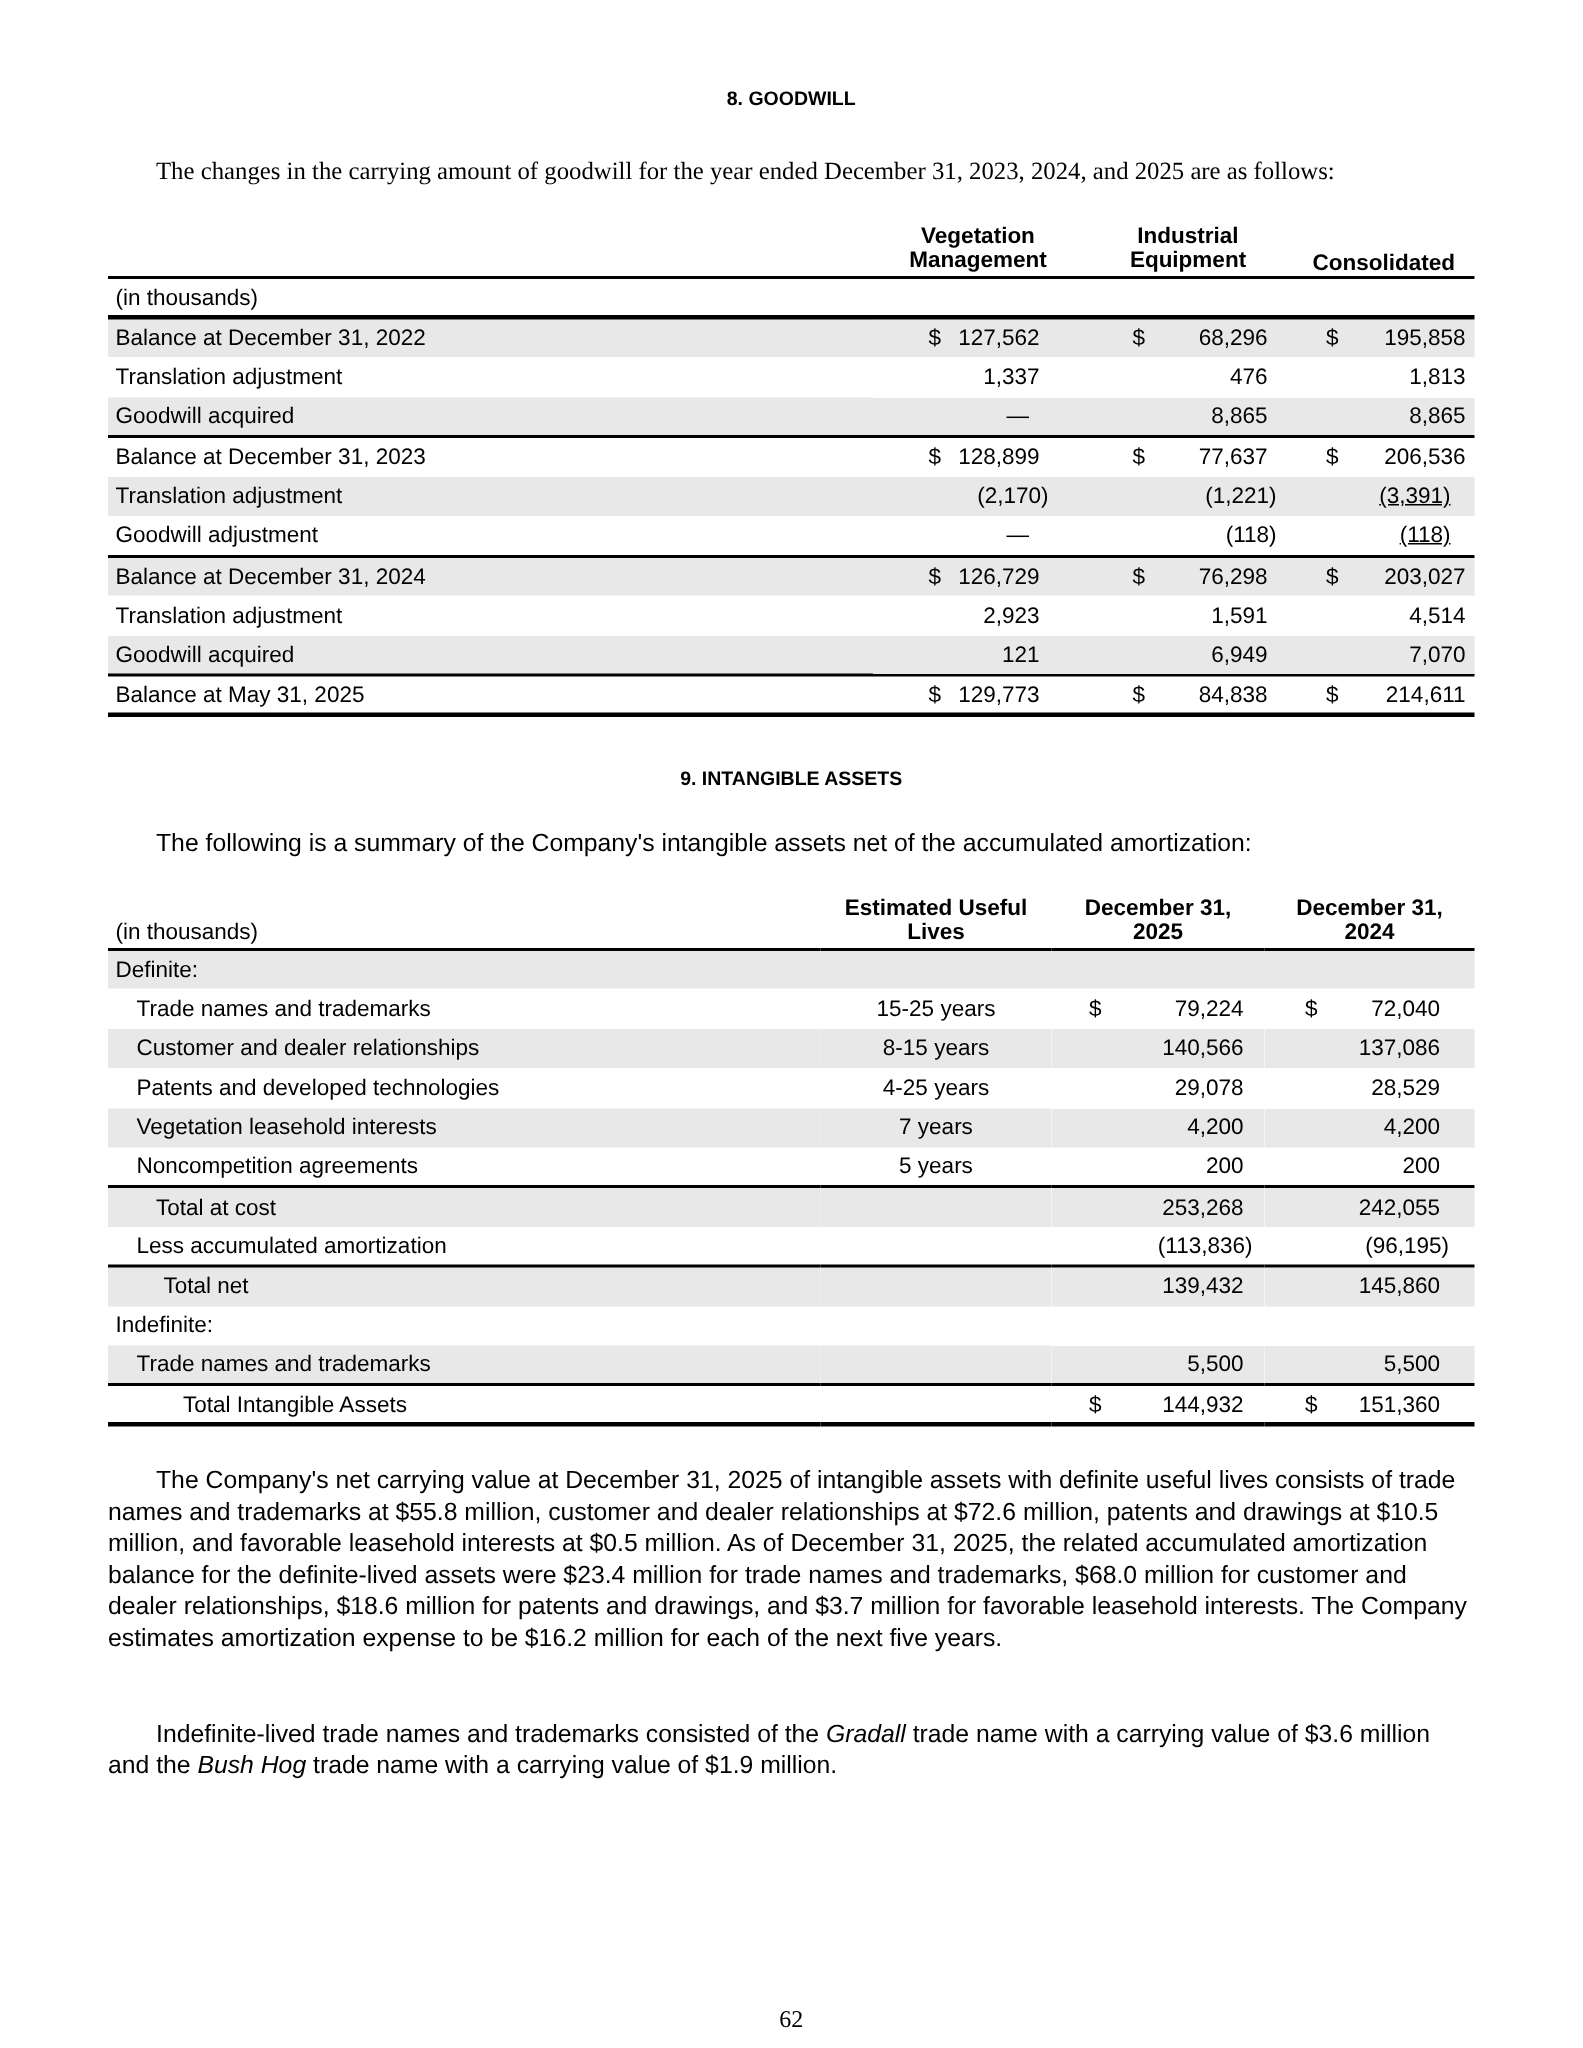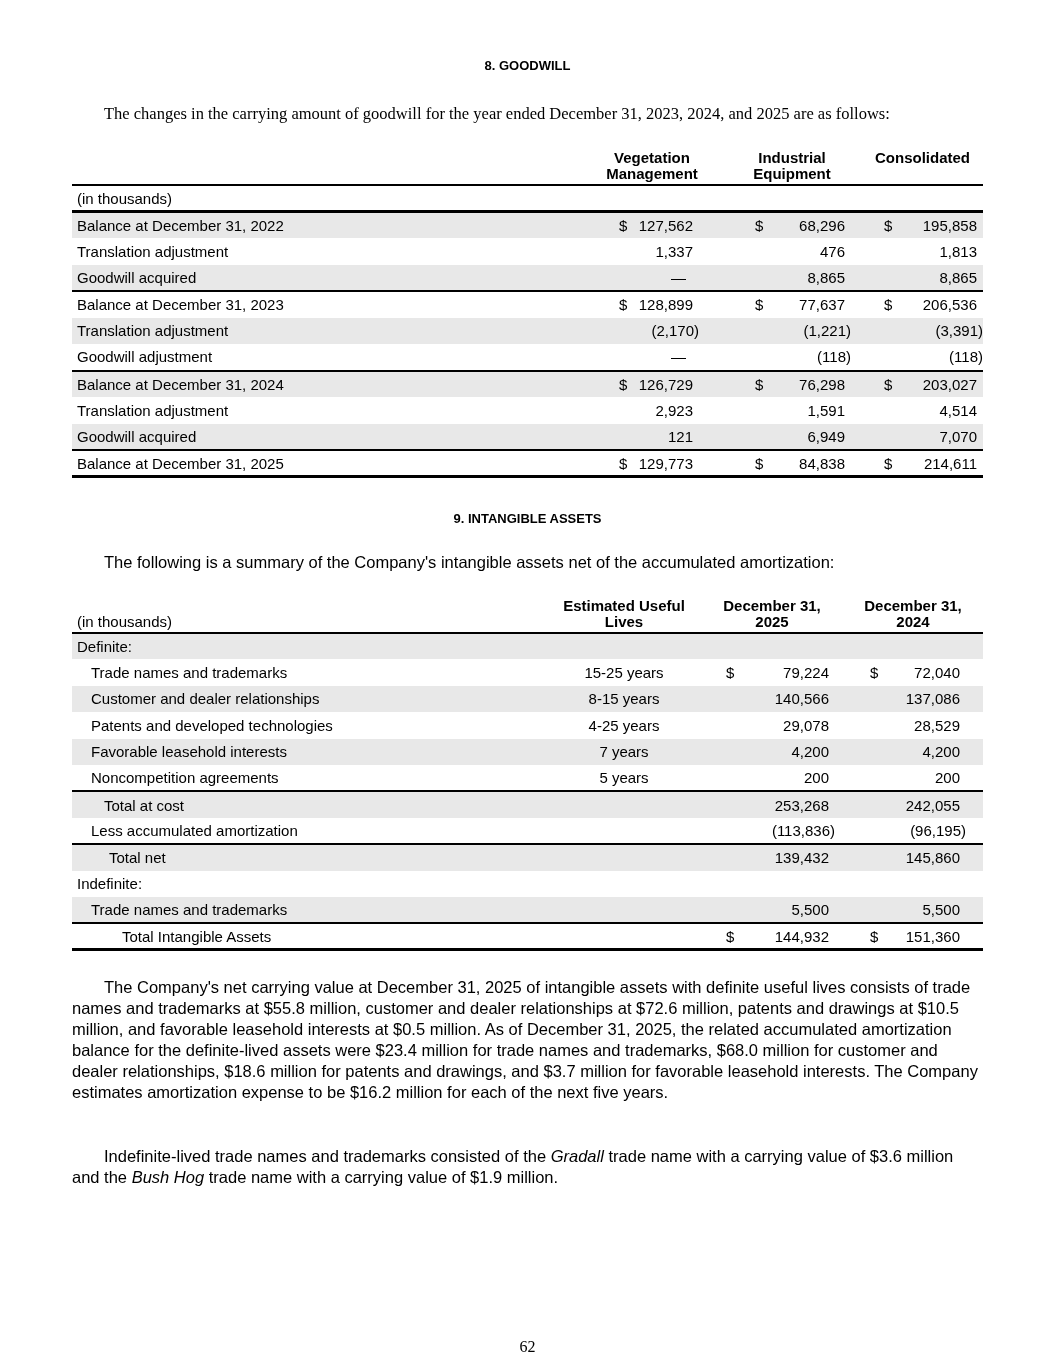--- a/index.html
+++ b/index.html
@@ -48,21 +48,21 @@
     #goodwill .c3 { width: 121px; }
     #goodwill td.n1 { padding-right: 29px; }
     #goodwill td.n1 .dollar { left: 37px; }
     #goodwill td.n2 { padding-right: 17px; }
     #goodwill td.n2 .dollar { left: 33px; }
     #goodwill td.n3 { padding-right: 6px; }
     #goodwill td.n3 .dollar { left: 22px; }
     #goodwill td.paren { padding-right: 0; }
     #goodwill td.n1.paren { padding-right: 23px; }
     #goodwill td.n2.paren { padding-right: 11px; }
-    #goodwill td.n3.paren { padding-right: 0; }
+    #goodwill td.n3.paren { padding-right: 16px; text-decoration: underline; }
 
     
     #intang { top: 598px; }
     #intang tr.body td { height: 26.4px; margin-top: 25px; }
     #intang .c0 { width: 475px; }
     #intang .c1 { width: 154px; }
     #intang .c2 { width: 142px; }
     #intang .c3 { width: 140px; }
     #intang td.n2 { padding-right: 14px; }
     #intang td.n2 .dollar { left: 25px; }
@@ -90,21 +90,21 @@
       <tr class="head-rule">
         <th class="c0"></th>
         <th class="c1" style="padding-bottom:2px;">
           <div>Vegetation</div>
           <div>Management</div>
         </th>
         <th class="c2" style="padding-bottom:2px;">
           <div>Industrial</div>
           <div>Equipment</div>
         </th>
-        <th class="c3" style="padding-bottom:18px;">
+        <th class="c3" style="padding-bottom:0;">
           <div>Consolidated</div>
         </th>
       </tr>
     </thead>
     <tbody id="goodwill-body">
       <tr class="body">
         <td class="lbl" colspan="4">(in thousands)</td>
       </tr>
     <tr class="body shade top-rule-thick">
           <td class="lbl ">Balance at December 31, 2022</td>
@@ -154,21 +154,21 @@
           <td class="num n2"><span>1,591</span></td>
           <td class="num n3"><span>4,514</span></td>
         </tr>
         <tr class="body shade">
           <td class="lbl ">Goodwill acquired</td>
           <td class="num n1"><span>121</span></td>
           <td class="num n2"><span>6,949</span></td>
           <td class="num n3"><span>7,070</span></td>
         </tr>
         <tr class="body top-rule bottom-rule">
-          <td class="lbl ">Balance at December 31, 2025</td>
+          <td class="lbl ">Balance at May 31, 2025</td>
           <td class="num n1"><span class="dollar">$</span><span>129,773</span></td>
           <td class="num n2"><span class="dollar">$</span><span>84,838</span></td>
           <td class="num n3"><span class="dollar">$</span><span>214,611</span></td>
         </tr>
       </tbody>
   </table>
 
   <div class="section-title" style="top:511px;">9. INTANGIBLE ASSETS</div>
   <div class="para" style="top:552px;">The following is a summary of the Company's intangible assets net of the accumulated amortization:</div>
 
@@ -206,21 +206,21 @@
           <td class="num n2"><span>140,566</span></td>
           <td class="num n3"><span>137,086</span></td>
         </tr>
         <tr class="body">
           <td class="lbl ind1">Patents and developed technologies</td>
           <td class="center">4-25 years</td>
           <td class="num n2"><span>29,078</span></td>
           <td class="num n3"><span>28,529</span></td>
         </tr>
         <tr class="body shade">
-          <td class="lbl ind1">Favorable leasehold interests</td>
+          <td class="lbl ind1">Vegetation leasehold interests</td>
           <td class="center">7 years</td>
           <td class="num n2"><span>4,200</span></td>
           <td class="num n3"><span>4,200</span></td>
         </tr>
         <tr class="body">
           <td class="lbl ind1">Noncompetition agreements</td>
           <td class="center">5 years</td>
           <td class="num n2"><span>200</span></td>
           <td class="num n3"><span>200</span></td>
         </tr>

